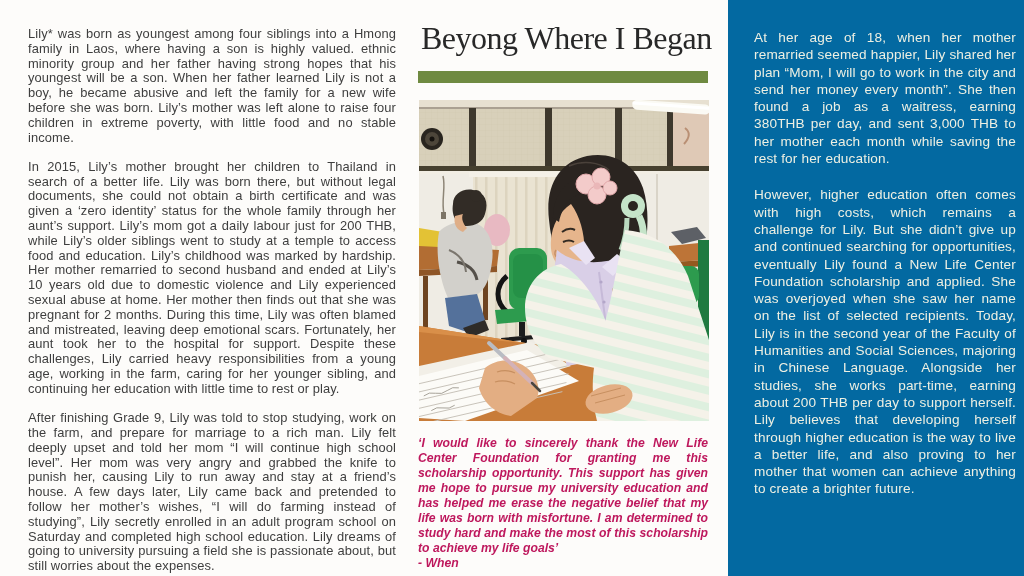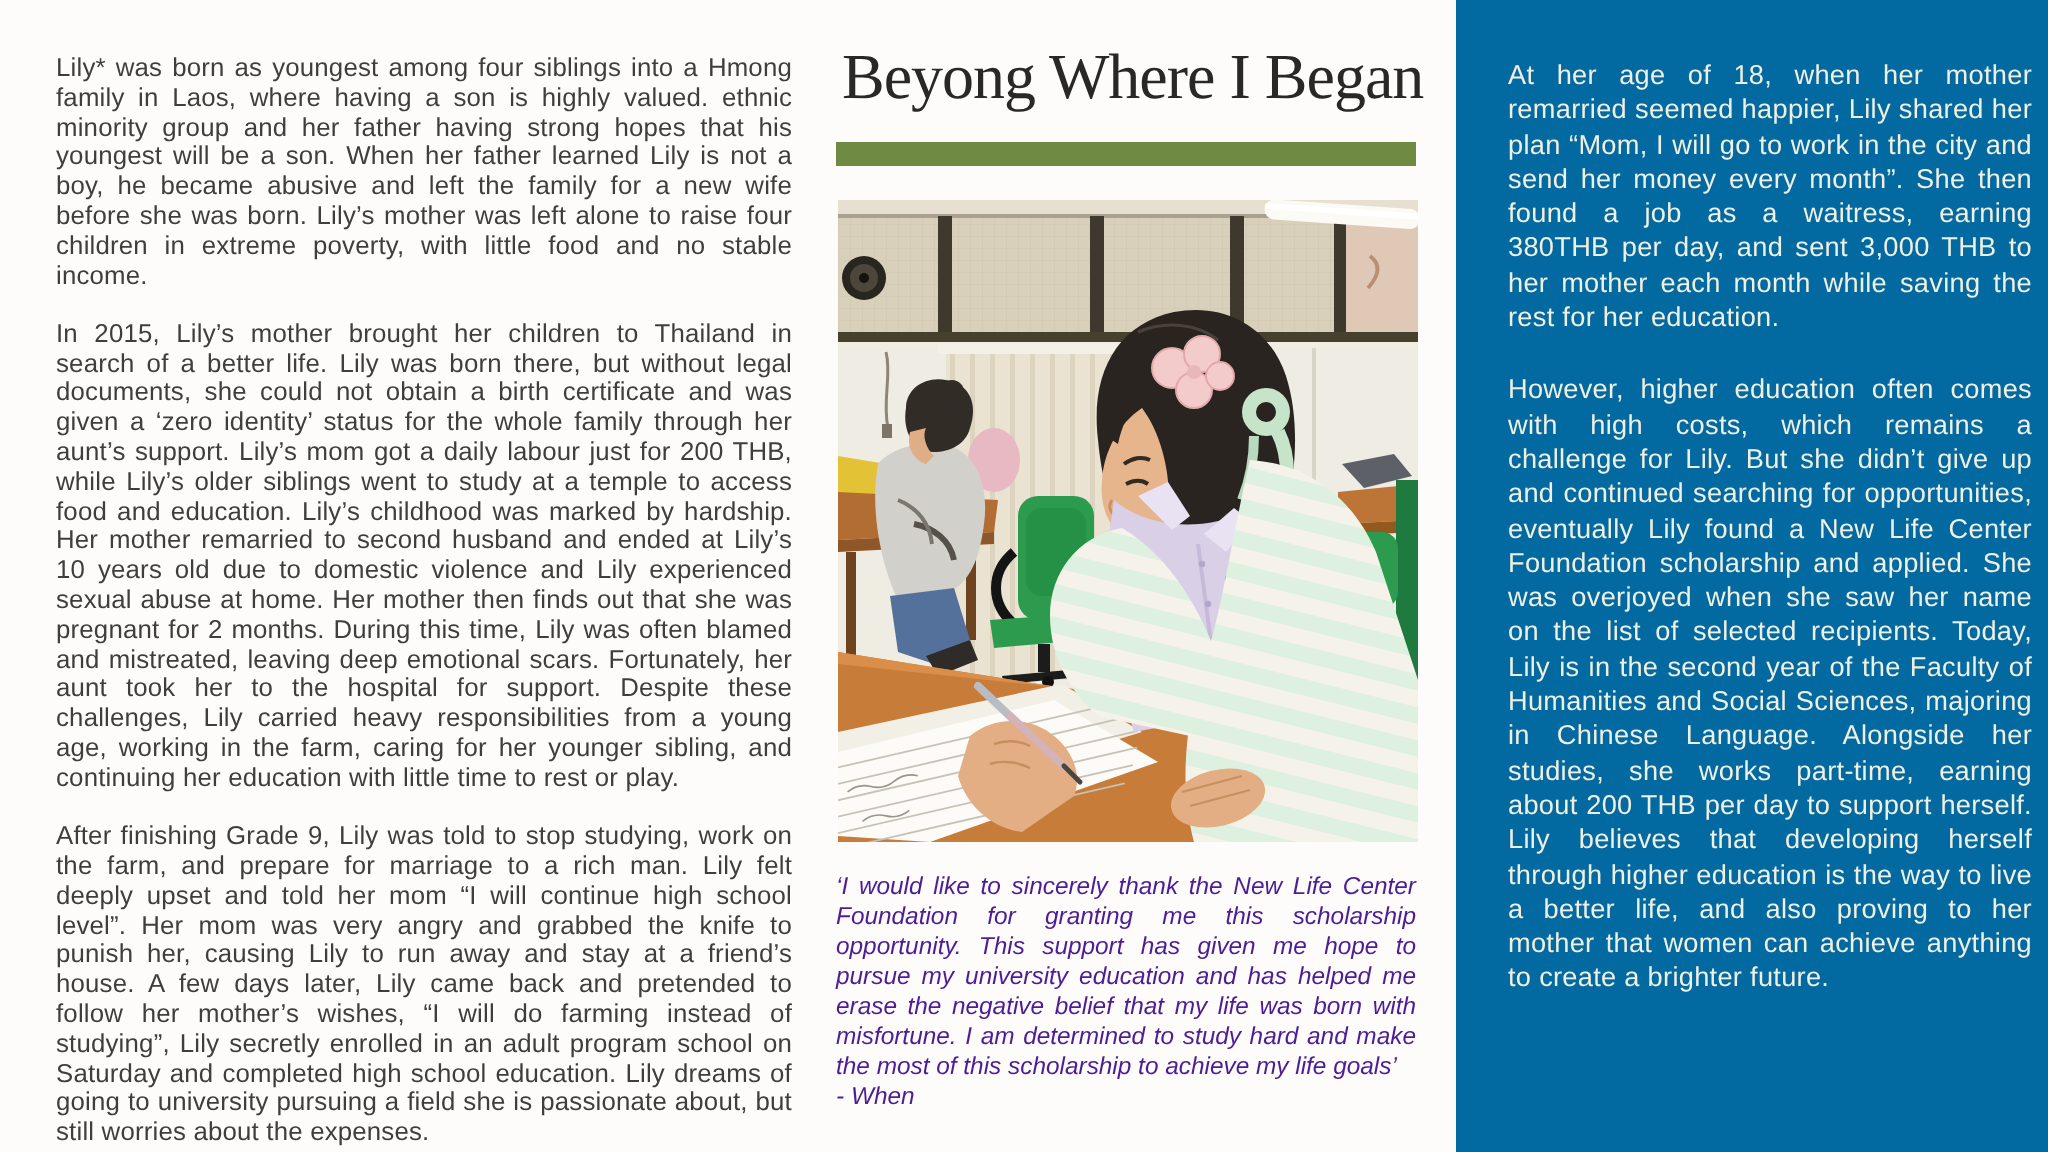--- a/index.html
+++ b/index.html
@@ -14,21 +14,21 @@
   .mid-col{position:absolute;left:418px;top:0;width:292px;height:412px;}
   .title{position:absolute;top:22px;left:3px;margin:0;
          font-family:"Liberation Serif",serif;font-weight:normal;
          font-size:32px;line-height:1.05;letter-spacing:-0.5px;
          color:#282828;white-space:nowrap;}
   .title-rule{position:absolute;top:71px;left:0;width:290px;height:12px;background:#6f8a41;}
   .photo{position:absolute;top:100px;left:1px;width:290px;height:321px;}
   .photo svg{display:block;width:100%;height:100%;}
   .quote-block{position:absolute;top:436px;left:0;width:290px;
                font-size:12.2px;line-height:15px;font-style:italic;
-               text-align:justify;color:#4c1d95;}
+               text-align:justify;color:#be185d;font-weight:bold;}
   .quote-block p{margin:0;}
   
   .right-col{position:absolute;left:728px;top:0;width:302px;height:576px;
              background:#0369a1;box-sizing:border-box;
              padding:29px 14px 0 26px;
              font-size:13.6px;line-height:17.3px;letter-spacing:0.15px;
              text-align:justify;color:#eef0e3;}
   .right-col p{margin:0 0 19px 0;}
 </style>
 </head>

